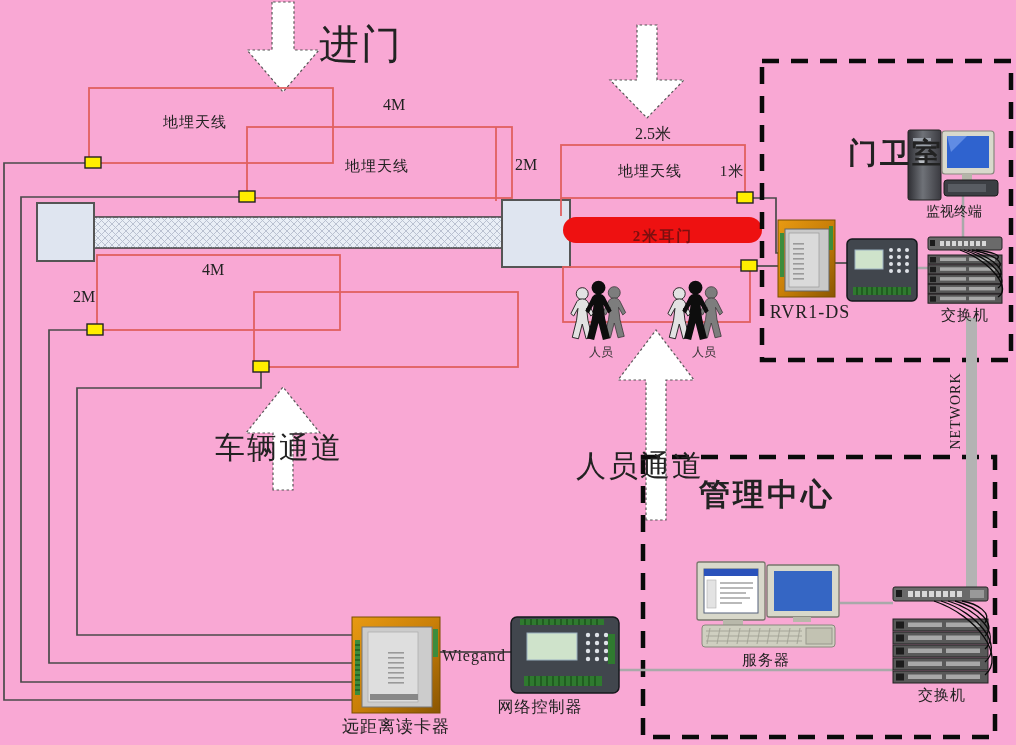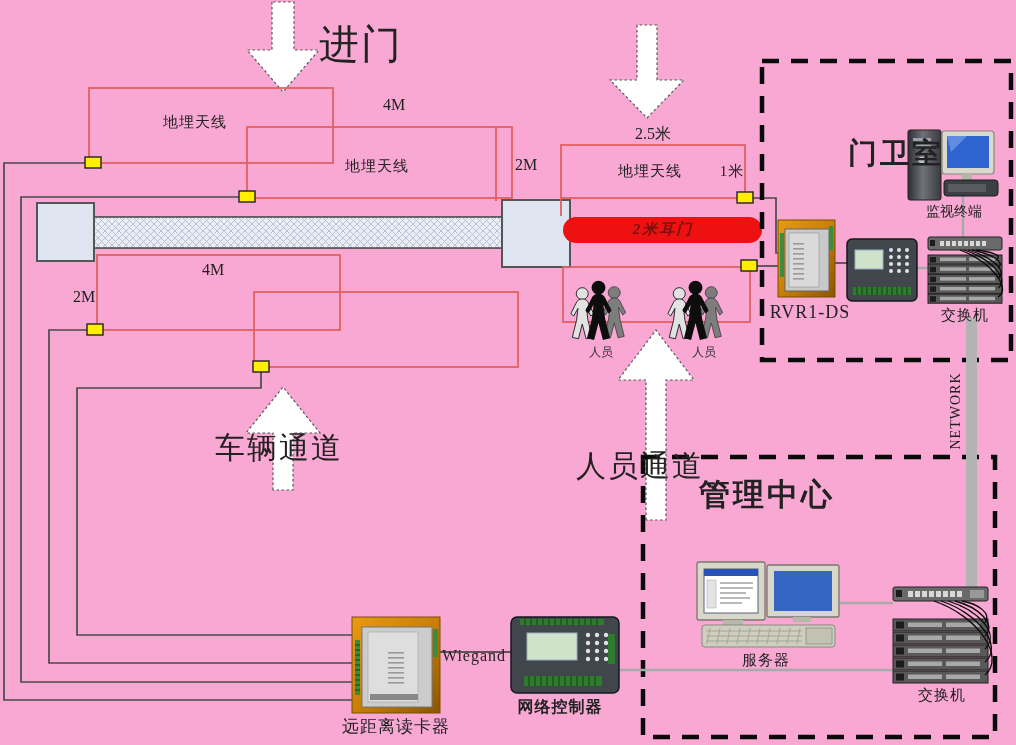--- a/index.html
+++ b/index.html
@@ -355,21 +355,21 @@
         </g>
   </g>
 </svg>
 
 <div class="lbl big" style="left:361px;top:45px;font-size:40px;">进门</div>
 <div class="lbl small" style="left:195px;top:122px;">地埋天线</div>
 <div class="lbl dim" style="left:394px;top:105px;">4M</div>
 <div class="lbl small" style="left:377px;top:166px;">地埋天线</div>
 <div class="lbl dim" style="left:526px;top:165px;">2M</div>
 
-<div class="lbl pilltext" style="left:663px;top:229px;font-style:italic;">2米耳门</div>
+<div class="lbl pilltext" style="left:663px;top:236px;">2米耳门</div>
 
 <div class="lbl dim" style="left:653px;top:134px;">2.5米</div>
 <div class="lbl small" style="left:650px;top:171px;">地埋天线</div>
 <div class="lbl small" style="left:732px;top:171px;">1米</div>
 <div class="lbl tiny" style="left:601px;top:352px;">人员</div>
 <div class="lbl tiny" style="left:704px;top:352px;">人员</div>
 <div class="lbl big" style="left:640px;top:437px;margin-top:29px;">人员通道</div>
 
 <div class="lbl dim" style="left:213px;top:270px;">4M</div>
 <div class="lbl dim" style="left:84px;top:297px;">2M</div>
@@ -381,15 +381,15 @@
 <div class="lbl devlbl" style="left:810px;top:312px;font-size:18px;">RVR1-DS</div>
 
 <div class="lbl network" style="left:956px;top:411px;">NETWORK</div>
 
 <div class="lbl title" style="left:767px;top:494px;font-size:31px;">管理中心</div>
 <div class="lbl devlbl" style="left:766px;top:660px;font-size:15px;">服务器</div>
 <div class="lbl devlbl" style="left:942px;top:695px;font-size:15px;">交换机</div>
 
 <div class="lbl devlbl" style="left:396px;top:726px;font-size:17px;">远距离读卡器</div>
 <div class="lbl devlbl" style="left:474px;top:627px;margin-top:29px;">Wiegand</div>
-<div class="lbl devlbl" style="left:560px;top:707px;font-weight:bold;">网络控制器</div>
+<div class="lbl devlbl" style="left:540px;top:707px;">网络控制器</div>
 
 </div>
 
 </body></html>

